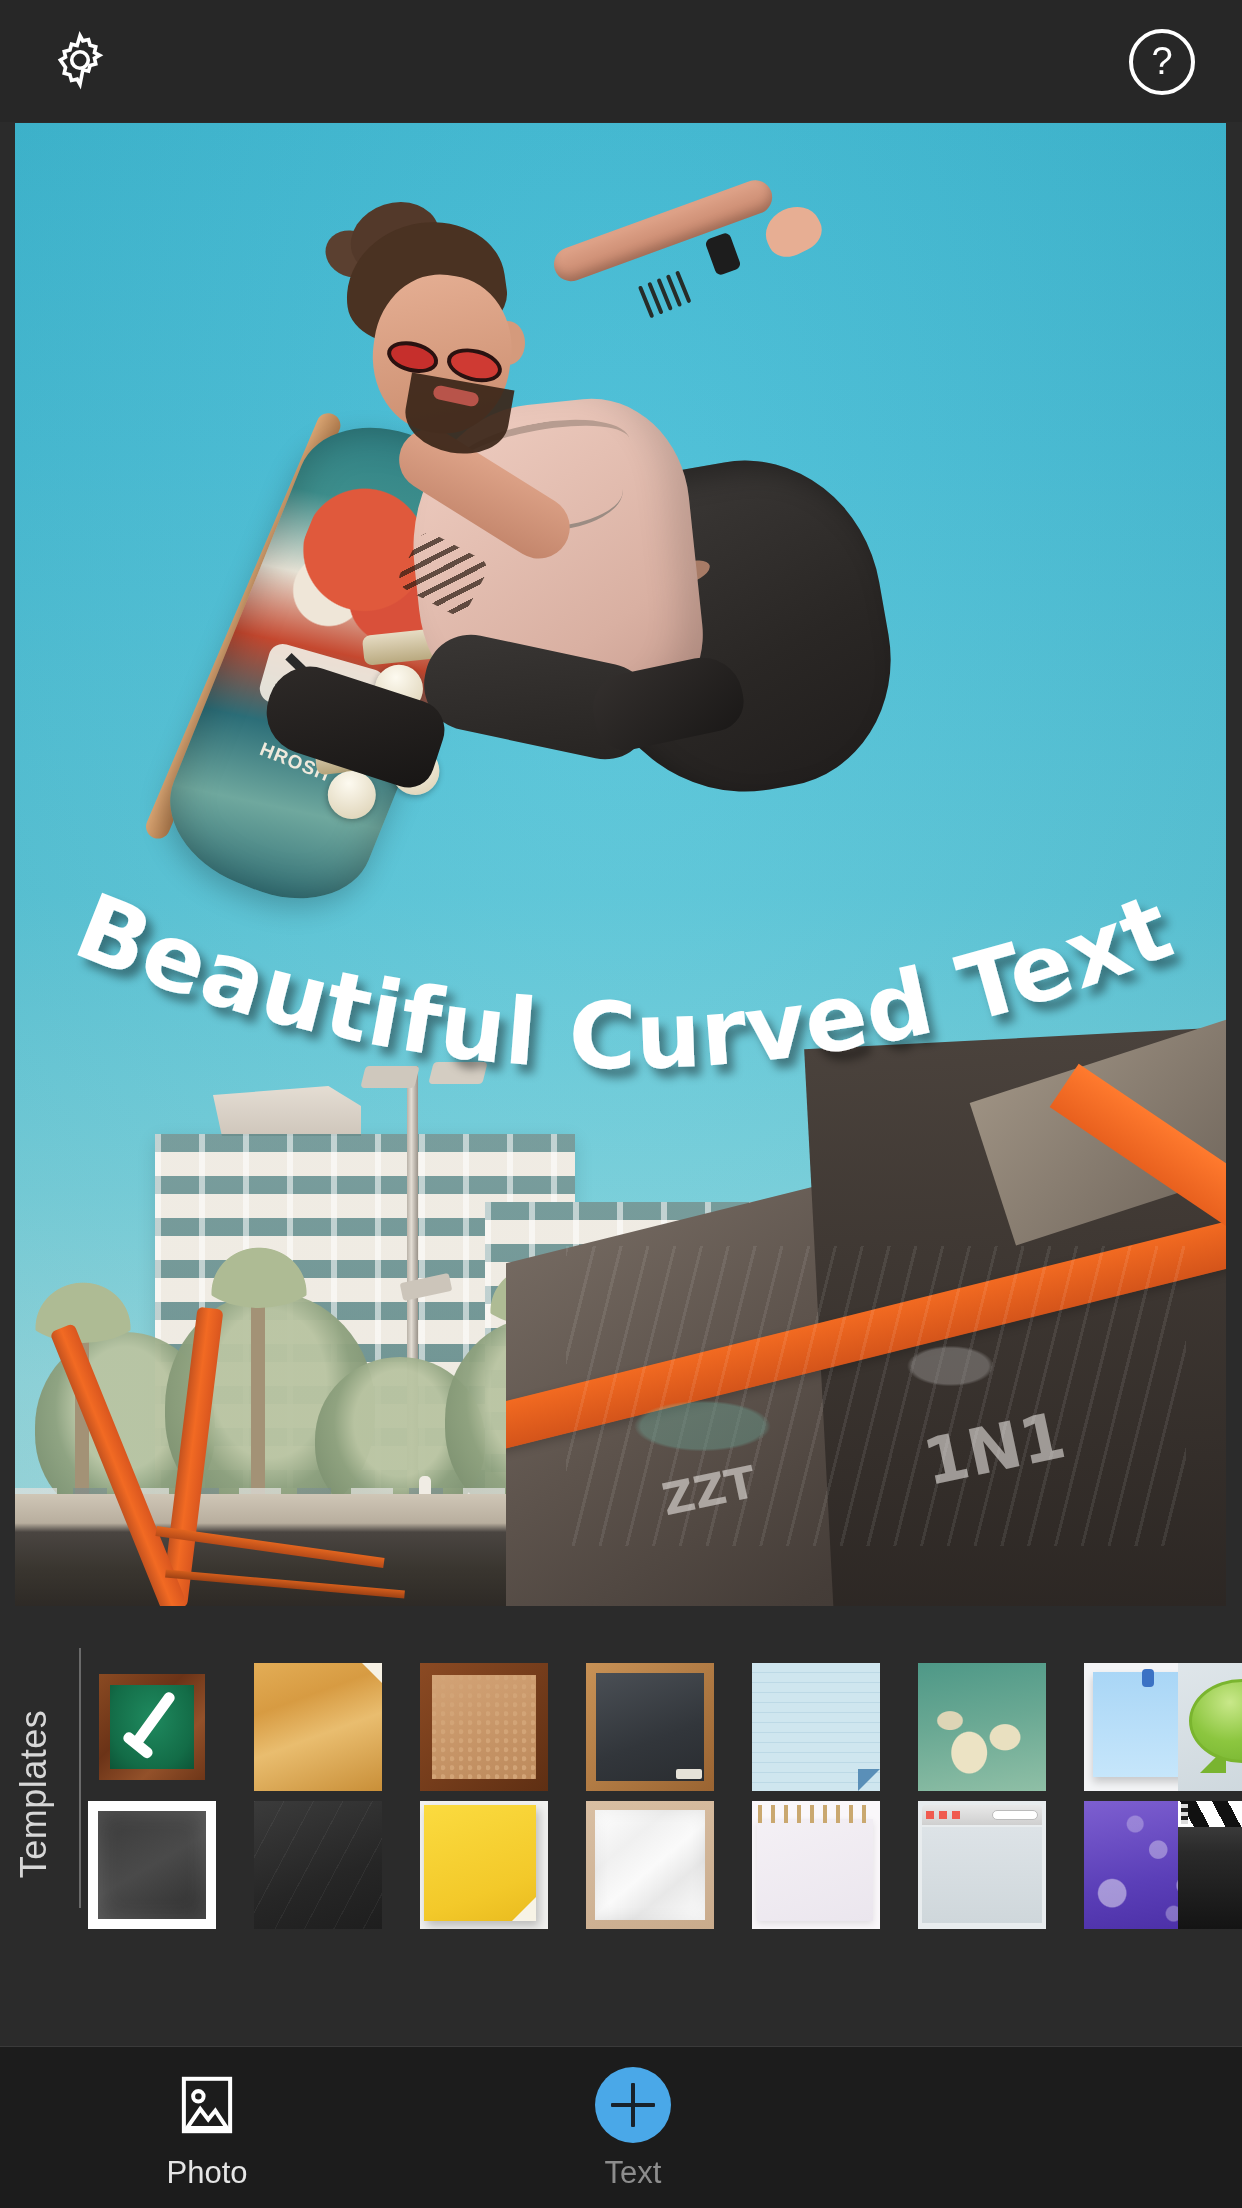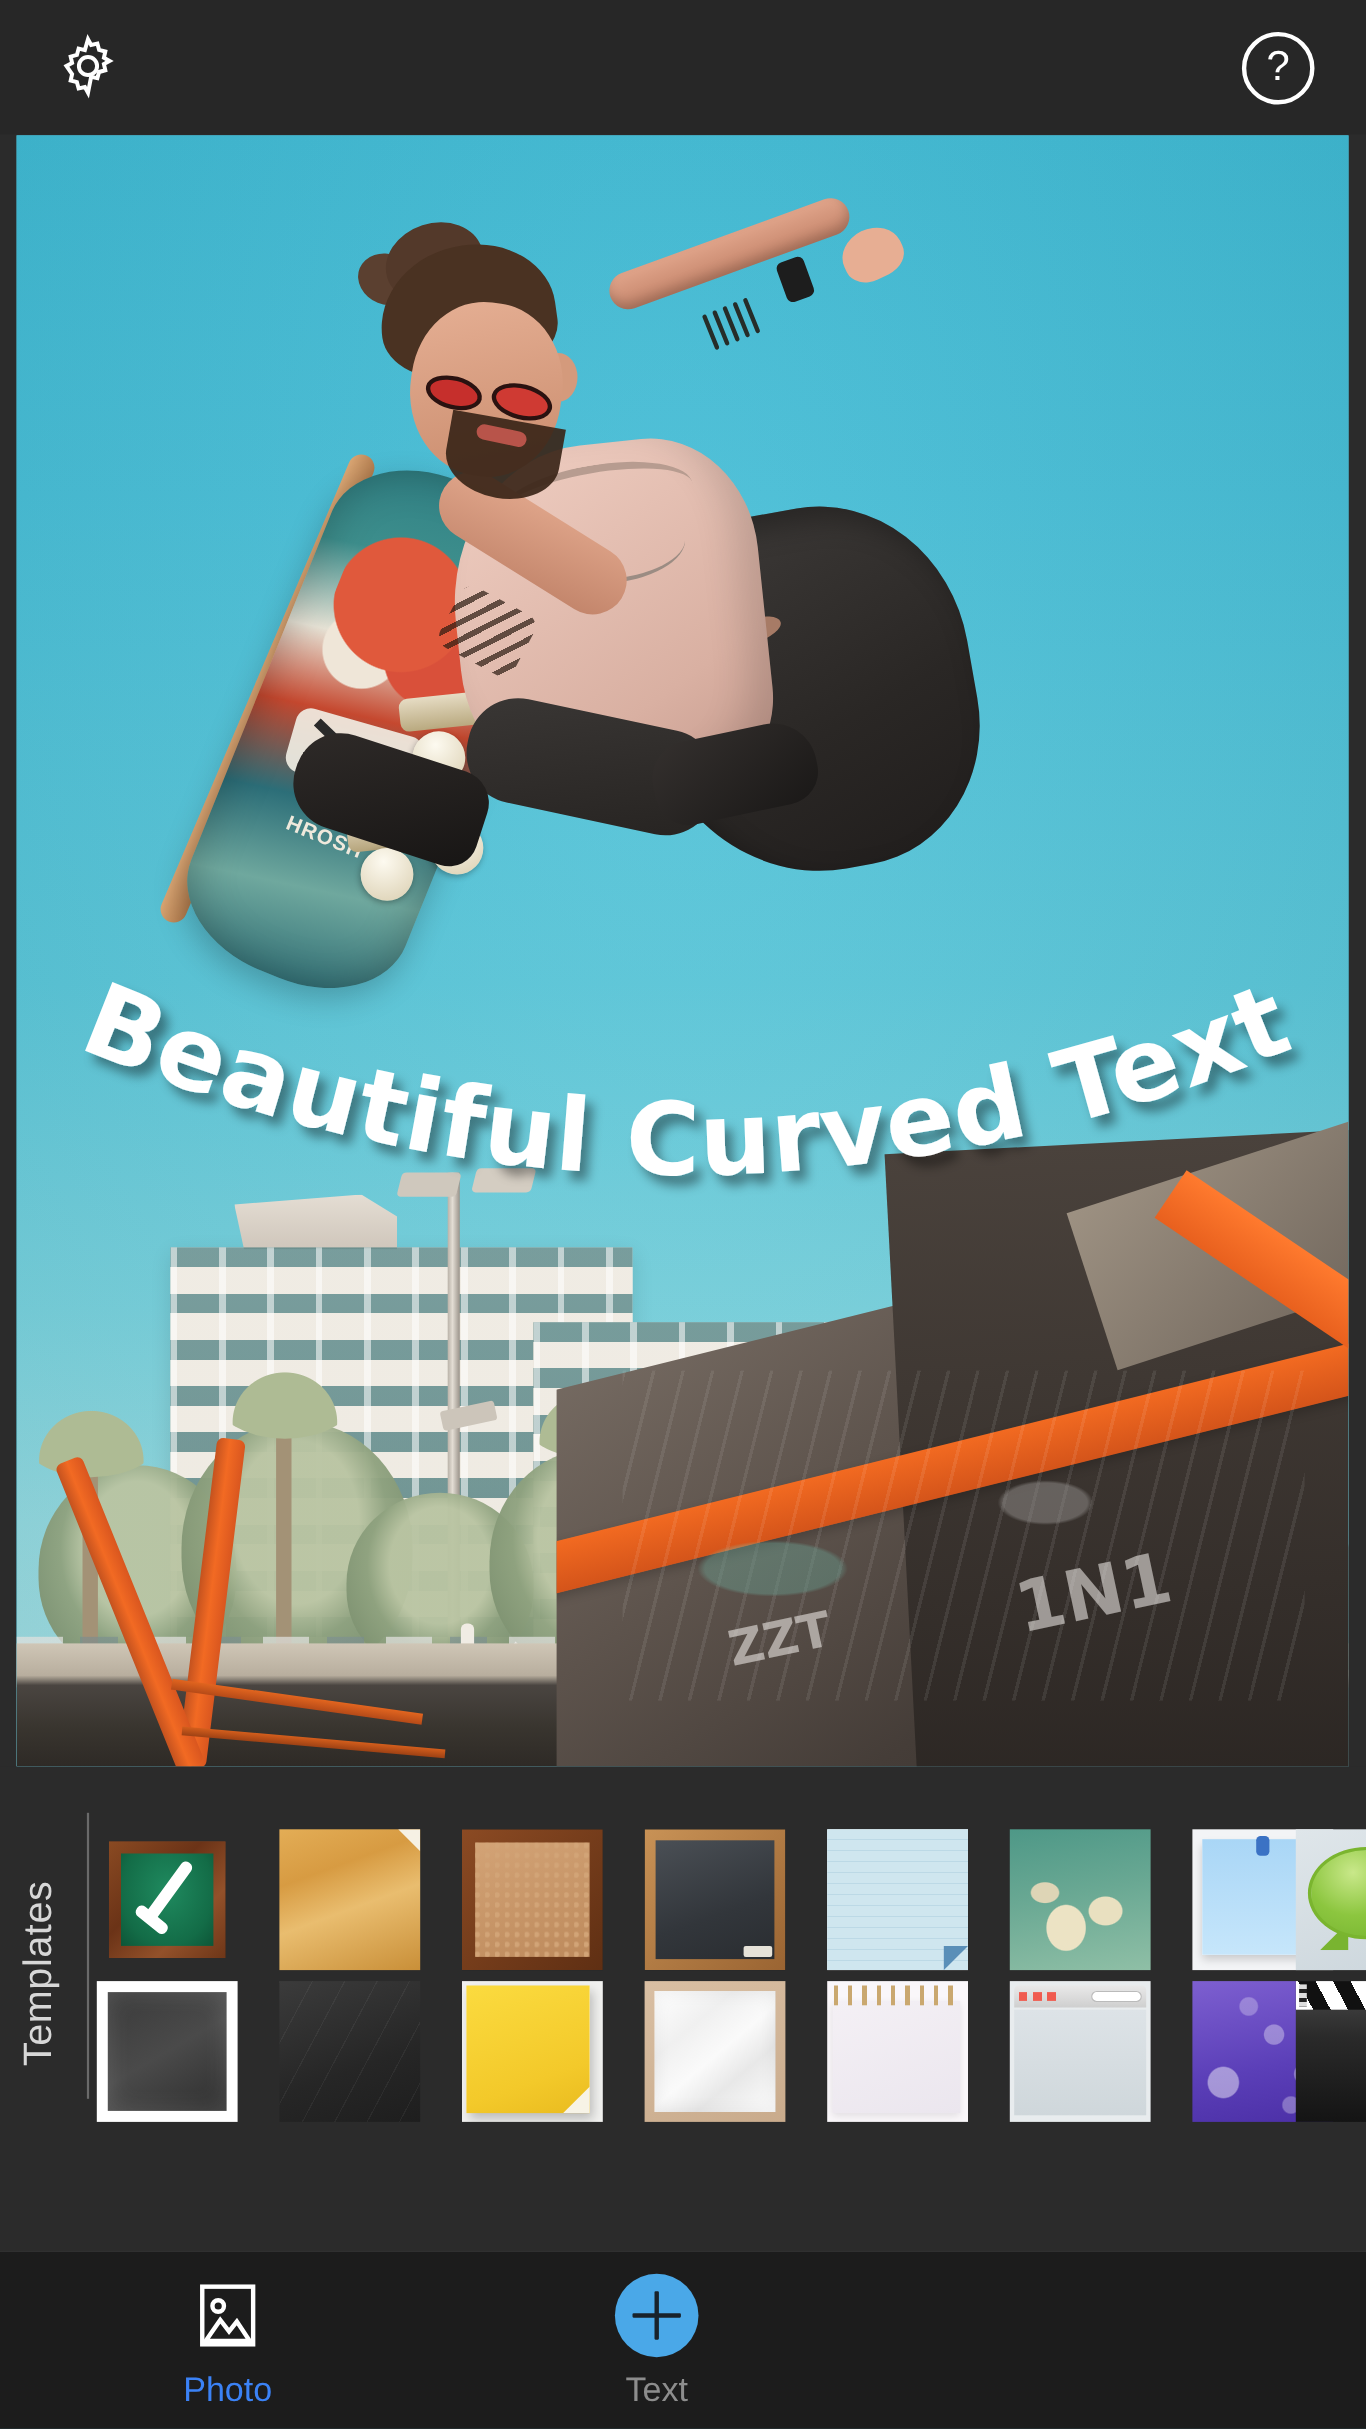--- a/index.html
+++ b/index.html
@@ -436,24 +436,24 @@
 
   
   .bottombar{
     position:absolute; left:0; top:2046px; width:1242px; height:162px;
     background:#1c1c1c; border-top:1px solid #3a3a3a;
   }
   .navitem{
     position:absolute; top:0; width:414px; height:162px;
     display:flex; flex-direction:column; align-items:center; justify-content:center;
   }
-  .nav-photo{ left:0; } .nav-text{ left:390px; } .nav-share{ left:828px; }
+  .nav-photo{ left:0; } .nav-text{ left:426px; } .nav-share{ left:828px; }
   .nav-icon{ height:80px; display:flex; align-items:center; justify-content:center; }
   .nav-label{ font-size:31px; margin-top:10px; }
-  .lbl-on{ color:#3b82f6; }
+  .lbl-on{ color:#e5e5e5; }
   .lbl-off{ color:#8d8d8d; }
   .plus-circle{
     width:76px;height:76px;border-radius:50%;background:#4aa8e8;
     display:flex;align-items:center;justify-content:center;position:relative;
   }
   .plus-circle:before,.plus-circle:after{
     content:"";position:absolute;background:#18222b;border-radius:1px;
   }
   .plus-circle:before{width:44px;height:4px;}
   .plus-circle:after{width:4px;height:44px;}

